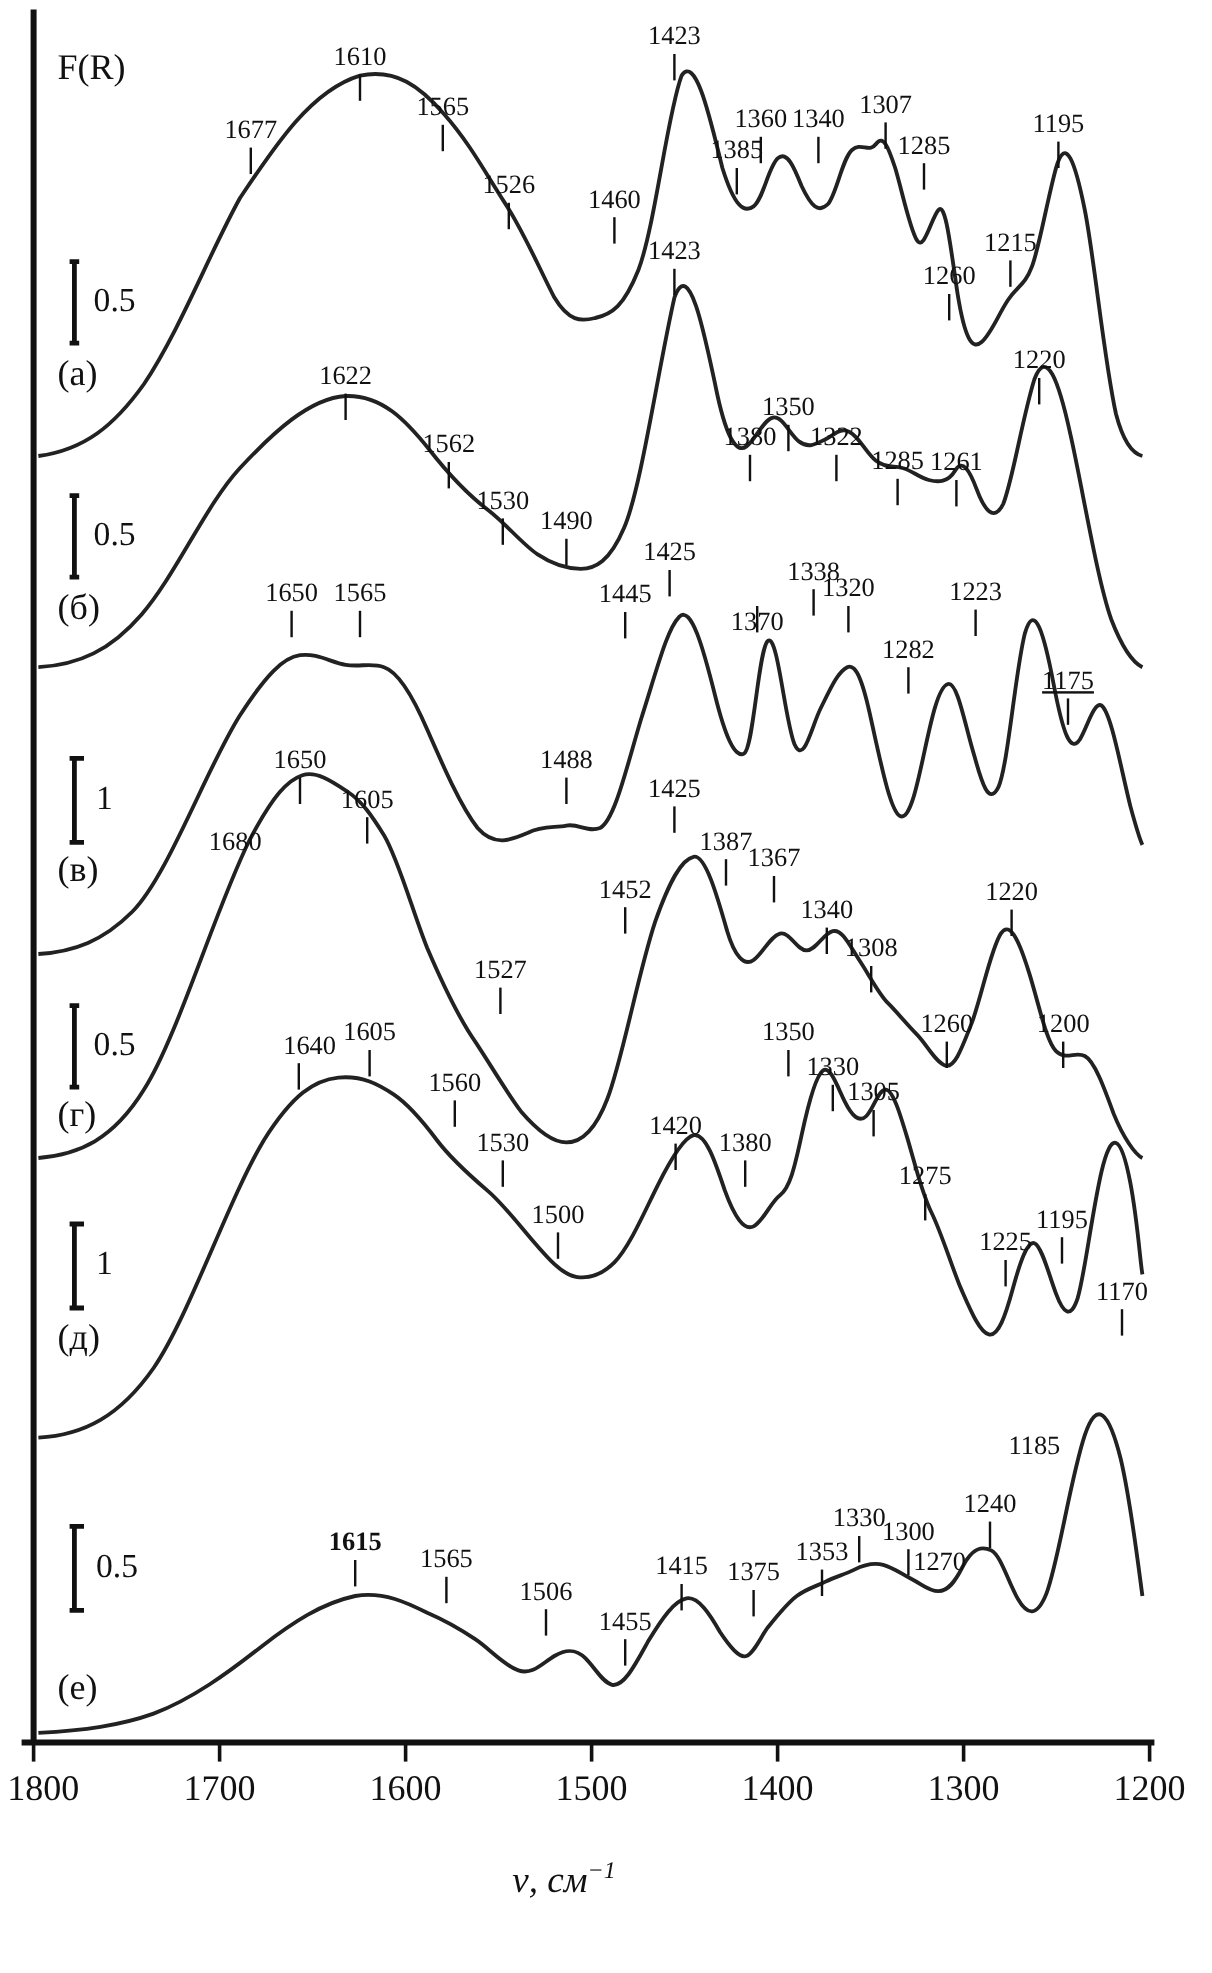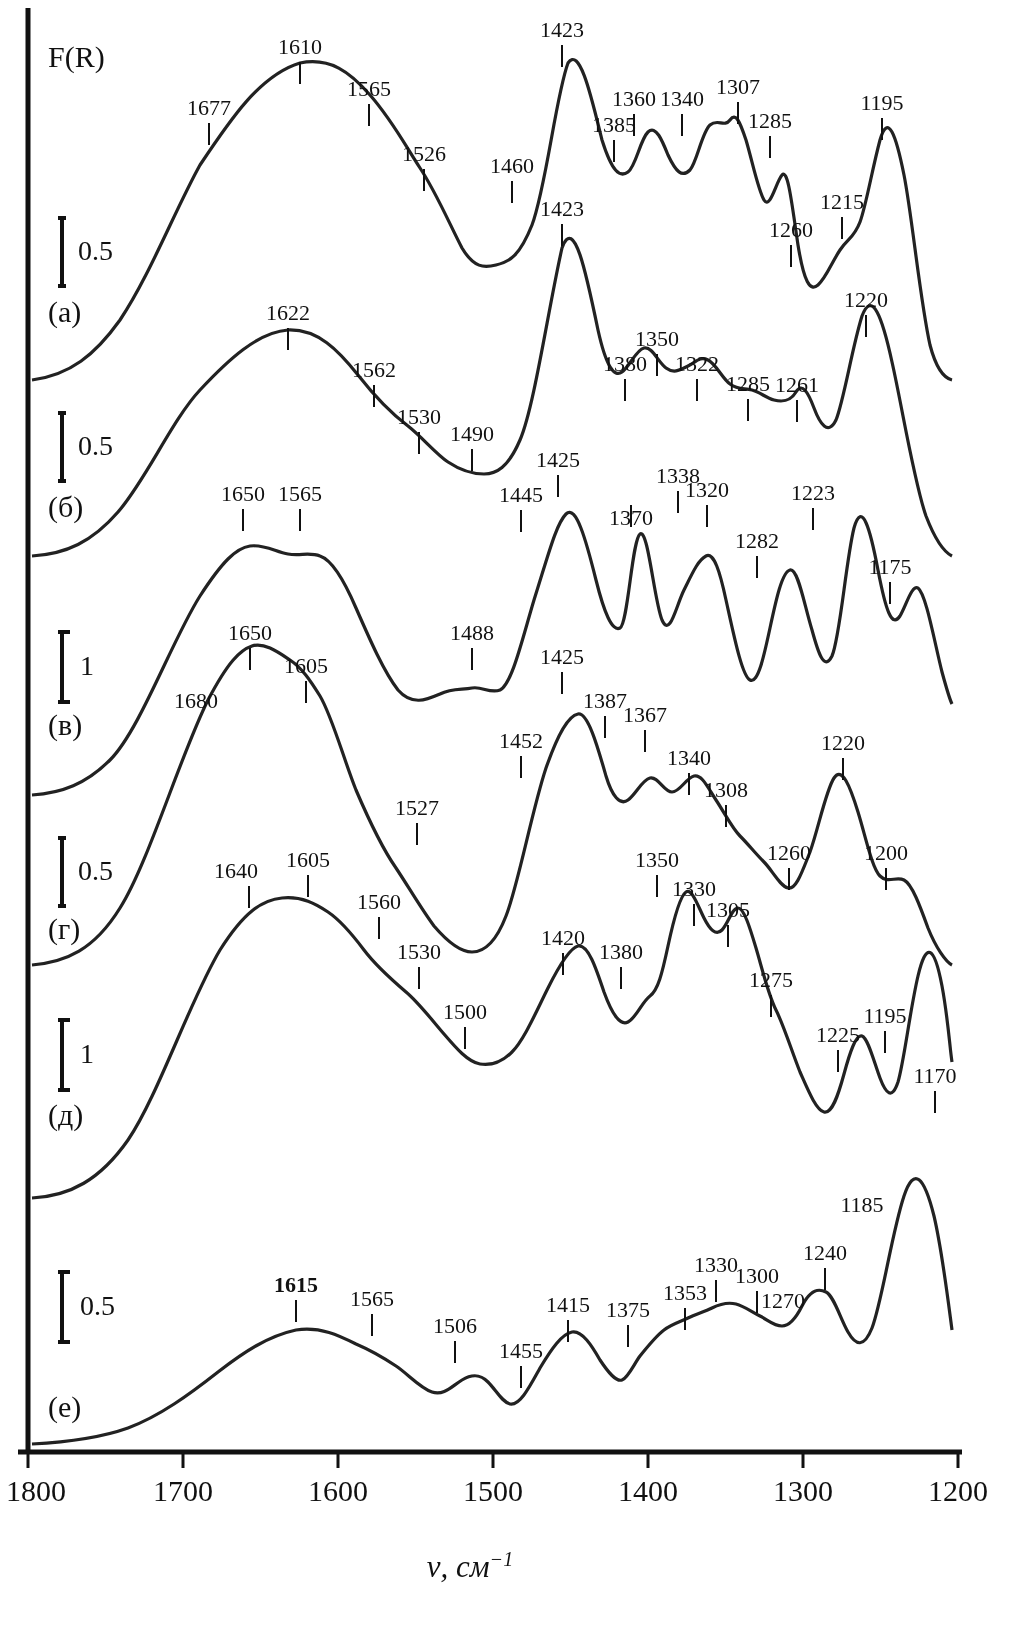--- a/index.html
+++ b/index.html
@@ -208,21 +208,21 @@
       <div class="peak-label" style="left: 631px; top: 477px; margin-top: 28px;">1370</div>
       <div class="tick-mark" style="left: 630px; top: 505px; height: 22px;"></div>
       <div class="peak-label" style="left: 678px; top: 463px;">1338</div>
       <div class="tick-mark" style="left: 677px; top: 491px; height: 22px;"></div>
       <div class="peak-label" style="left: 707px; top: 477px;">1320</div>
       <div class="tick-mark" style="left: 706px; top: 505px; height: 22px;"></div>
       <div class="peak-label" style="left: 757px; top: 528px;">1282</div>
       <div class="tick-mark" style="left: 756px; top: 556px; height: 22px;"></div>
       <div class="peak-label" style="left: 813px; top: 480px;">1223</div>
       <div class="tick-mark" style="left: 812px; top: 508px; height: 22px;"></div>
-      <div class="peak-label" style="left: 890px; top: 554px;">1175</div>
+      <div class="peak-label" style="left: 890px; top: 554px; text-decoration: underline;">1175</div>
       <div class="tick-mark" style="left: 889px; top: 582px; height: 22px;"></div>
       <div class="peak-label" style="left: 250px; top: 620px;">1650</div>
       <div class="tick-mark" style="left: 249px; top: 648px; height: 22px;"></div>
       <div class="peak-label" style="left: 196px; top: 688px;">1680</div>
       <div class="peak-label" style="left: 306px; top: 653px;">1605</div>
       <div class="tick-mark" style="left: 305px; top: 681px; height: 22px;"></div>
       <div class="peak-label" style="left: 472px; top: 620px;">1488</div>
       <div class="tick-mark" style="left: 471px; top: 648px; height: 22px;"></div>
       <div class="peak-label" style="left: 562px; top: 644px;">1425</div>
       <div class="tick-mark" style="left: 561px; top: 672px; height: 22px;"></div>
@@ -237,21 +237,21 @@
       <div class="peak-label" style="left: 726px; top: 777px;">1308</div>
       <div class="tick-mark" style="left: 725px; top: 805px; height: 22px;"></div>
       <div class="peak-label" style="left: 417px; top: 795px;">1527</div>
       <div class="tick-mark" style="left: 416px; top: 823px; height: 22px;"></div>
       <div class="peak-label" style="left: 789px; top: 840px;">1260</div>
       <div class="tick-mark" style="left: 788px; top: 868px; height: 22px;"></div>
       <div class="peak-label" style="left: 843px; top: 730px;">1220</div>
       <div class="tick-mark" style="left: 842px; top: 758px; height: 22px;"></div>
       <div class="peak-label" style="left: 886px; top: 840px;">1200</div>
       <div class="tick-mark" style="left: 885px; top: 868px; height: 22px;"></div>
-      <div class="peak-label" style="left: 236px; top: 858px;">1640</div>
+      <div class="peak-label" style="left: 258px; top: 858px;">1640</div>
       <div class="tick-mark" style="left: 248px; top: 886px; height: 22px;"></div>
       <div class="peak-label" style="left: 308px; top: 847px;">1605</div>
       <div class="tick-mark" style="left: 307px; top: 875px; height: 22px;"></div>
       <div class="peak-label" style="left: 379px; top: 889px;">1560</div>
       <div class="tick-mark" style="left: 378px; top: 917px; height: 22px;"></div>
       <div class="peak-label" style="left: 419px; top: 939px;">1530</div>
       <div class="tick-mark" style="left: 418px; top: 967px; height: 22px;"></div>
       <div class="peak-label" style="left: 465px; top: 999px;">1500</div>
       <div class="tick-mark" style="left: 464px; top: 1027px; height: 22px;"></div>
       <div class="peak-label" style="left: 563px; top: 925px;">1420</div>

